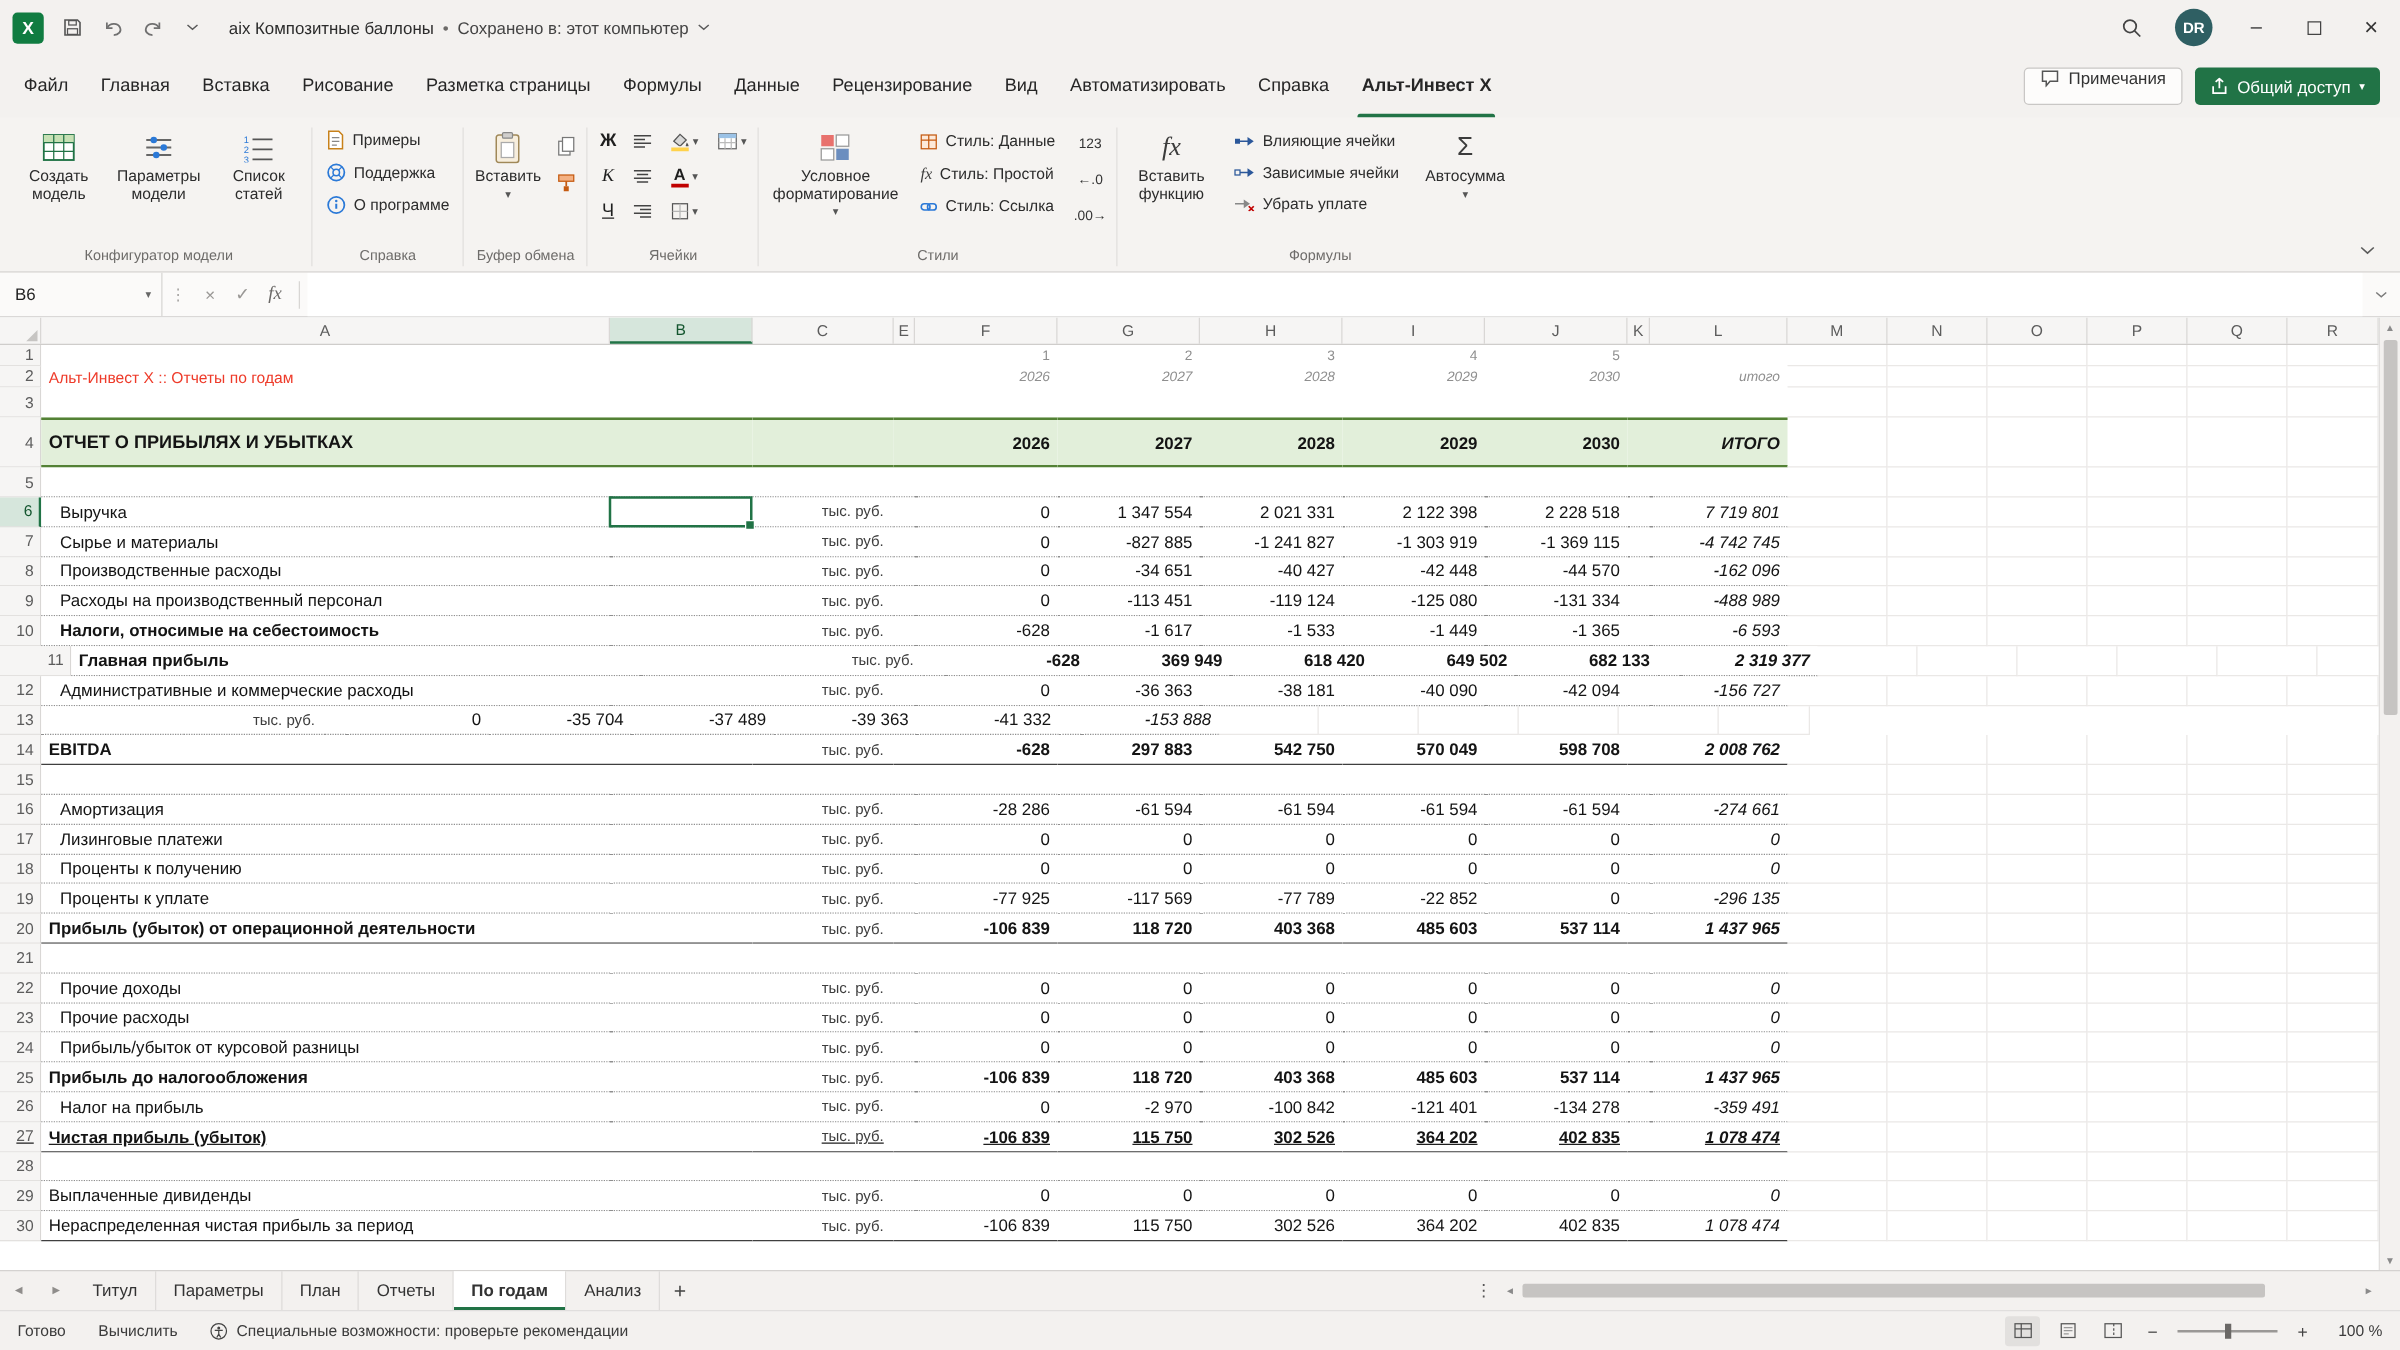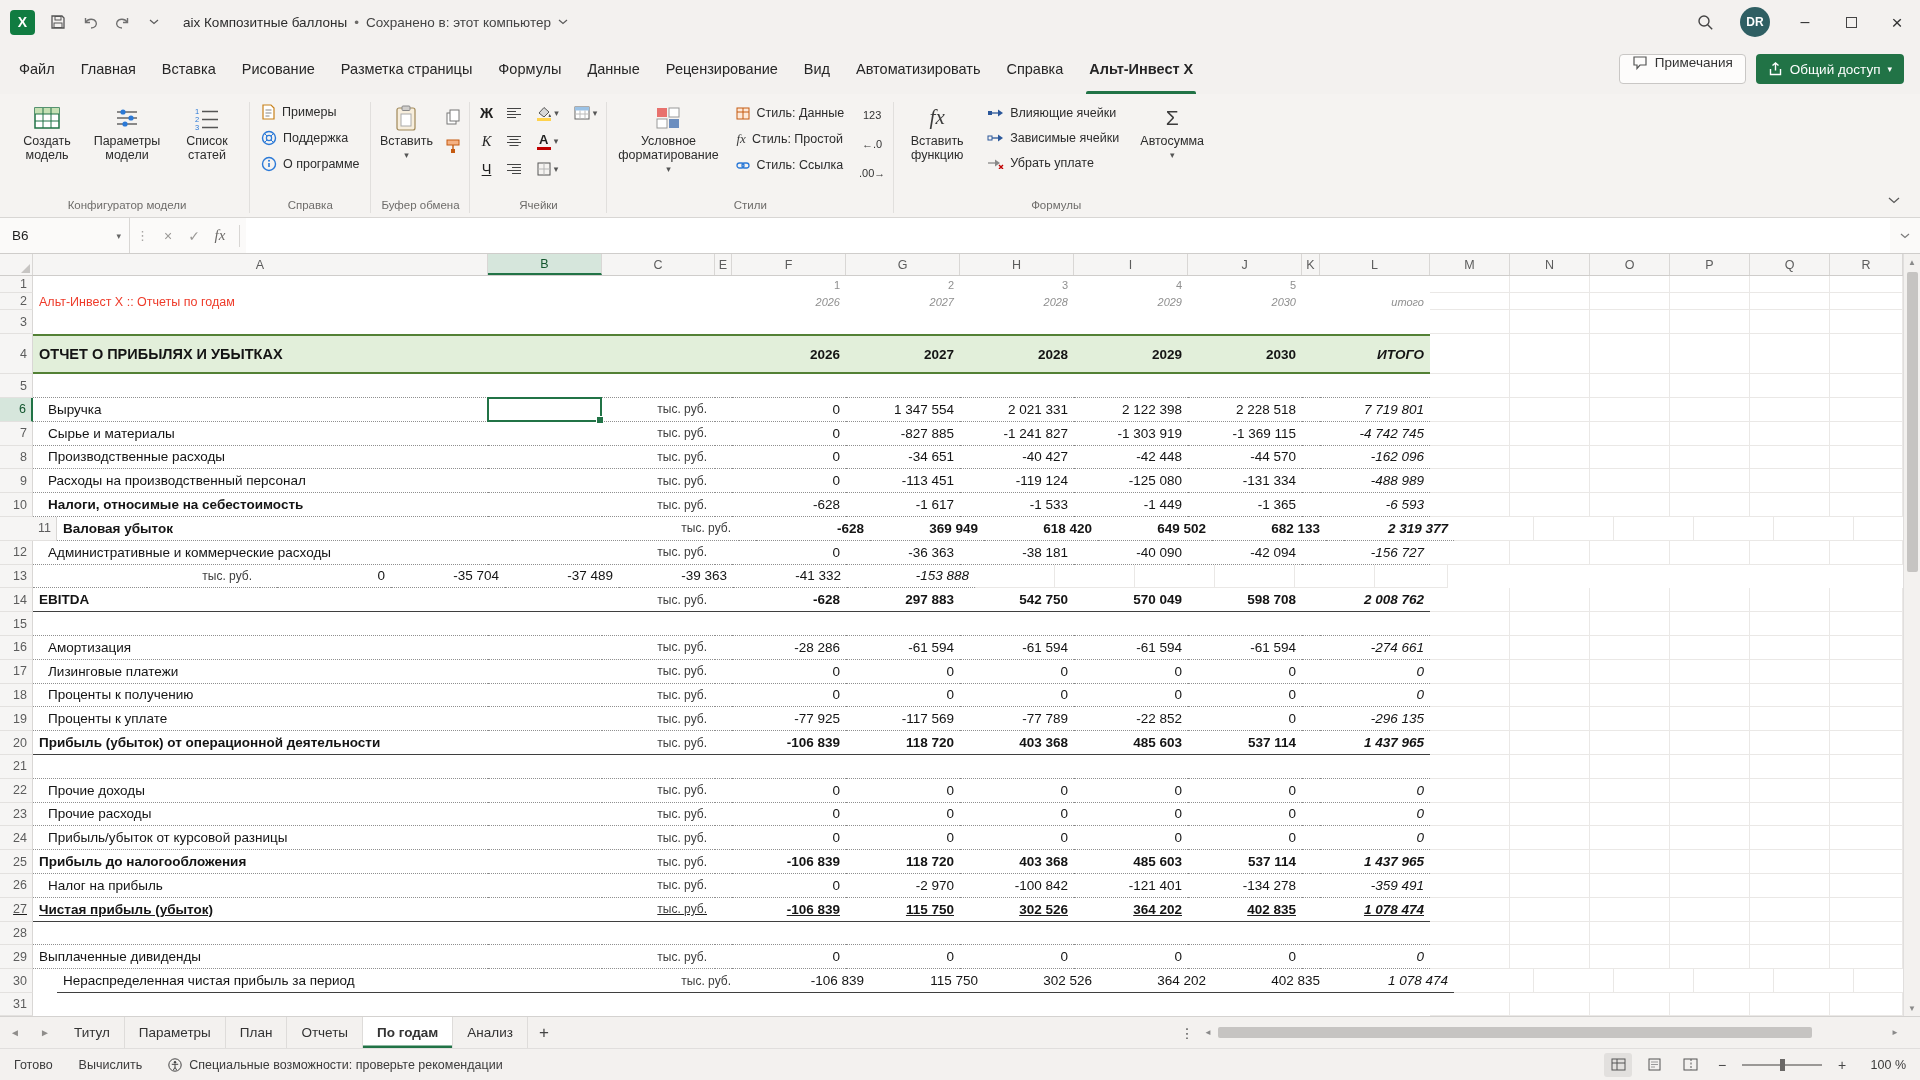--- a/index.html
+++ b/index.html
@@ -735,21 +735,21 @@
             <div class="cell fmt bdash num tot" style="width: 110px;">-6 593</div>
             <div class="cell plain" style="width: 80px;"></div>
             <div class="cell plain" style="width: 80px;"></div>
             <div class="cell plain" style="width: 80px;"></div>
             <div class="cell plain" style="width: 80px;"></div>
             <div class="cell plain" style="width: 80px;"></div>
             <div class="cell plain" style="width: 73px;"></div>
           </div>
           <div class="grow" style="height: 23.8px;">
             <div class="rhd" style="width: 57px;">11</div>
-            <div class="cell fmt bdash lbl bold" style="width: 455px;">Валовая убыток</div>
+            <div class="cell fmt bdash lbl bold" style="width: 455px;">Главная прибыль</div>
             <div class="cell fmt bdash" style="width: 114px;"></div>
             <div class="cell fmt bdash unit" style="width: 113px;">тыс. руб.</div>
             <div class="cell fmt bdash" style="width: 17px;"></div>
             <div class="cell fmt bdash num bold" style="width: 114px;">-628</div>
             <div class="cell fmt bdash num bold" style="width: 114px;">369 949</div>
             <div class="cell fmt bdash num bold" style="width: 114px;">618 420</div>
             <div class="cell fmt bdash num bold" style="width: 114px;">649 502</div>
             <div class="cell fmt bdash num bold" style="width: 114px;">682 133</div>
             <div class="cell fmt bdash" style="width: 18px;"></div>
             <div class="cell fmt bdash num tot bold" style="width: 110px;">2 319 377</div>
@@ -1114,51 +1114,31 @@
             <div class="cell fmt bdash num tot" style="width: 110px;">0</div>
             <div class="cell plain" style="width: 80px;"></div>
             <div class="cell plain" style="width: 80px;"></div>
             <div class="cell plain" style="width: 80px;"></div>
             <div class="cell plain" style="width: 80px;"></div>
             <div class="cell plain" style="width: 80px;"></div>
             <div class="cell plain" style="width: 73px;"></div>
           </div>
           <div class="grow" style="height: 23.8px;">
             <div class="rhd" style="width: 33px;">30</div>
-            <div class="cell fmt bsolid lbl" style="width: 455px; margin-left: 24px;">Нераспределенная чистая прибыль за период</div>
+            <div class="cell fmt bsolid lbl" style="width: 455px;">Нераспределенная чистая прибыль за период</div>
             <div class="cell fmt bsolid" style="width: 114px;"></div>
             <div class="cell fmt bsolid unit" style="width: 113px;">тыс. руб.</div>
             <div class="cell fmt bsolid" style="width: 17px;"></div>
             <div class="cell fmt bsolid num" style="width: 114px;">-106 839</div>
             <div class="cell fmt bsolid num" style="width: 114px;">115 750</div>
             <div class="cell fmt bsolid num" style="width: 114px;">302 526</div>
             <div class="cell fmt bsolid num" style="width: 114px;">364 202</div>
             <div class="cell fmt bsolid num" style="width: 114px;">402 835</div>
             <div class="cell fmt bsolid" style="width: 18px;"></div>
             <div class="cell fmt bsolid num tot" style="width: 110px;">1 078 474</div>
-            <div class="cell plain" style="width: 80px;"></div>
-            <div class="cell plain" style="width: 80px;"></div>
-            <div class="cell plain" style="width: 80px;"></div>
-            <div class="cell plain" style="width: 80px;"></div>
-            <div class="cell plain" style="width: 80px;"></div>
-            <div class="cell plain" style="width: 73px;"></div>
-          </div>
-          <div class="grow" style="height: 23px;">
-            <div class="rhd" style="width: 33px;">31</div>
-            <div class="cell fmt" style="width: 455px;"></div>
-            <div class="cell fmt" style="width: 114px;"></div>
-            <div class="cell fmt" style="width: 113px;"></div>
-            <div class="cell fmt" style="width: 17px;"></div>
-            <div class="cell fmt" style="width: 114px;"></div>
-            <div class="cell fmt" style="width: 114px;"></div>
-            <div class="cell fmt" style="width: 114px;"></div>
-            <div class="cell fmt" style="width: 114px;"></div>
-            <div class="cell fmt" style="width: 114px;"></div>
-            <div class="cell fmt" style="width: 18px;"></div>
-            <div class="cell fmt" style="width: 110px;"></div>
             <div class="cell plain" style="width: 80px;"></div>
             <div class="cell plain" style="width: 80px;"></div>
             <div class="cell plain" style="width: 80px;"></div>
             <div class="cell plain" style="width: 80px;"></div>
             <div class="cell plain" style="width: 80px;"></div>
             <div class="cell plain" style="width: 73px;"></div>
           </div>
           <div class="selbox" style="left: 487px; top: 121px; width: 115px; height: 24.8px;"></div>
         </div>
     </div>

